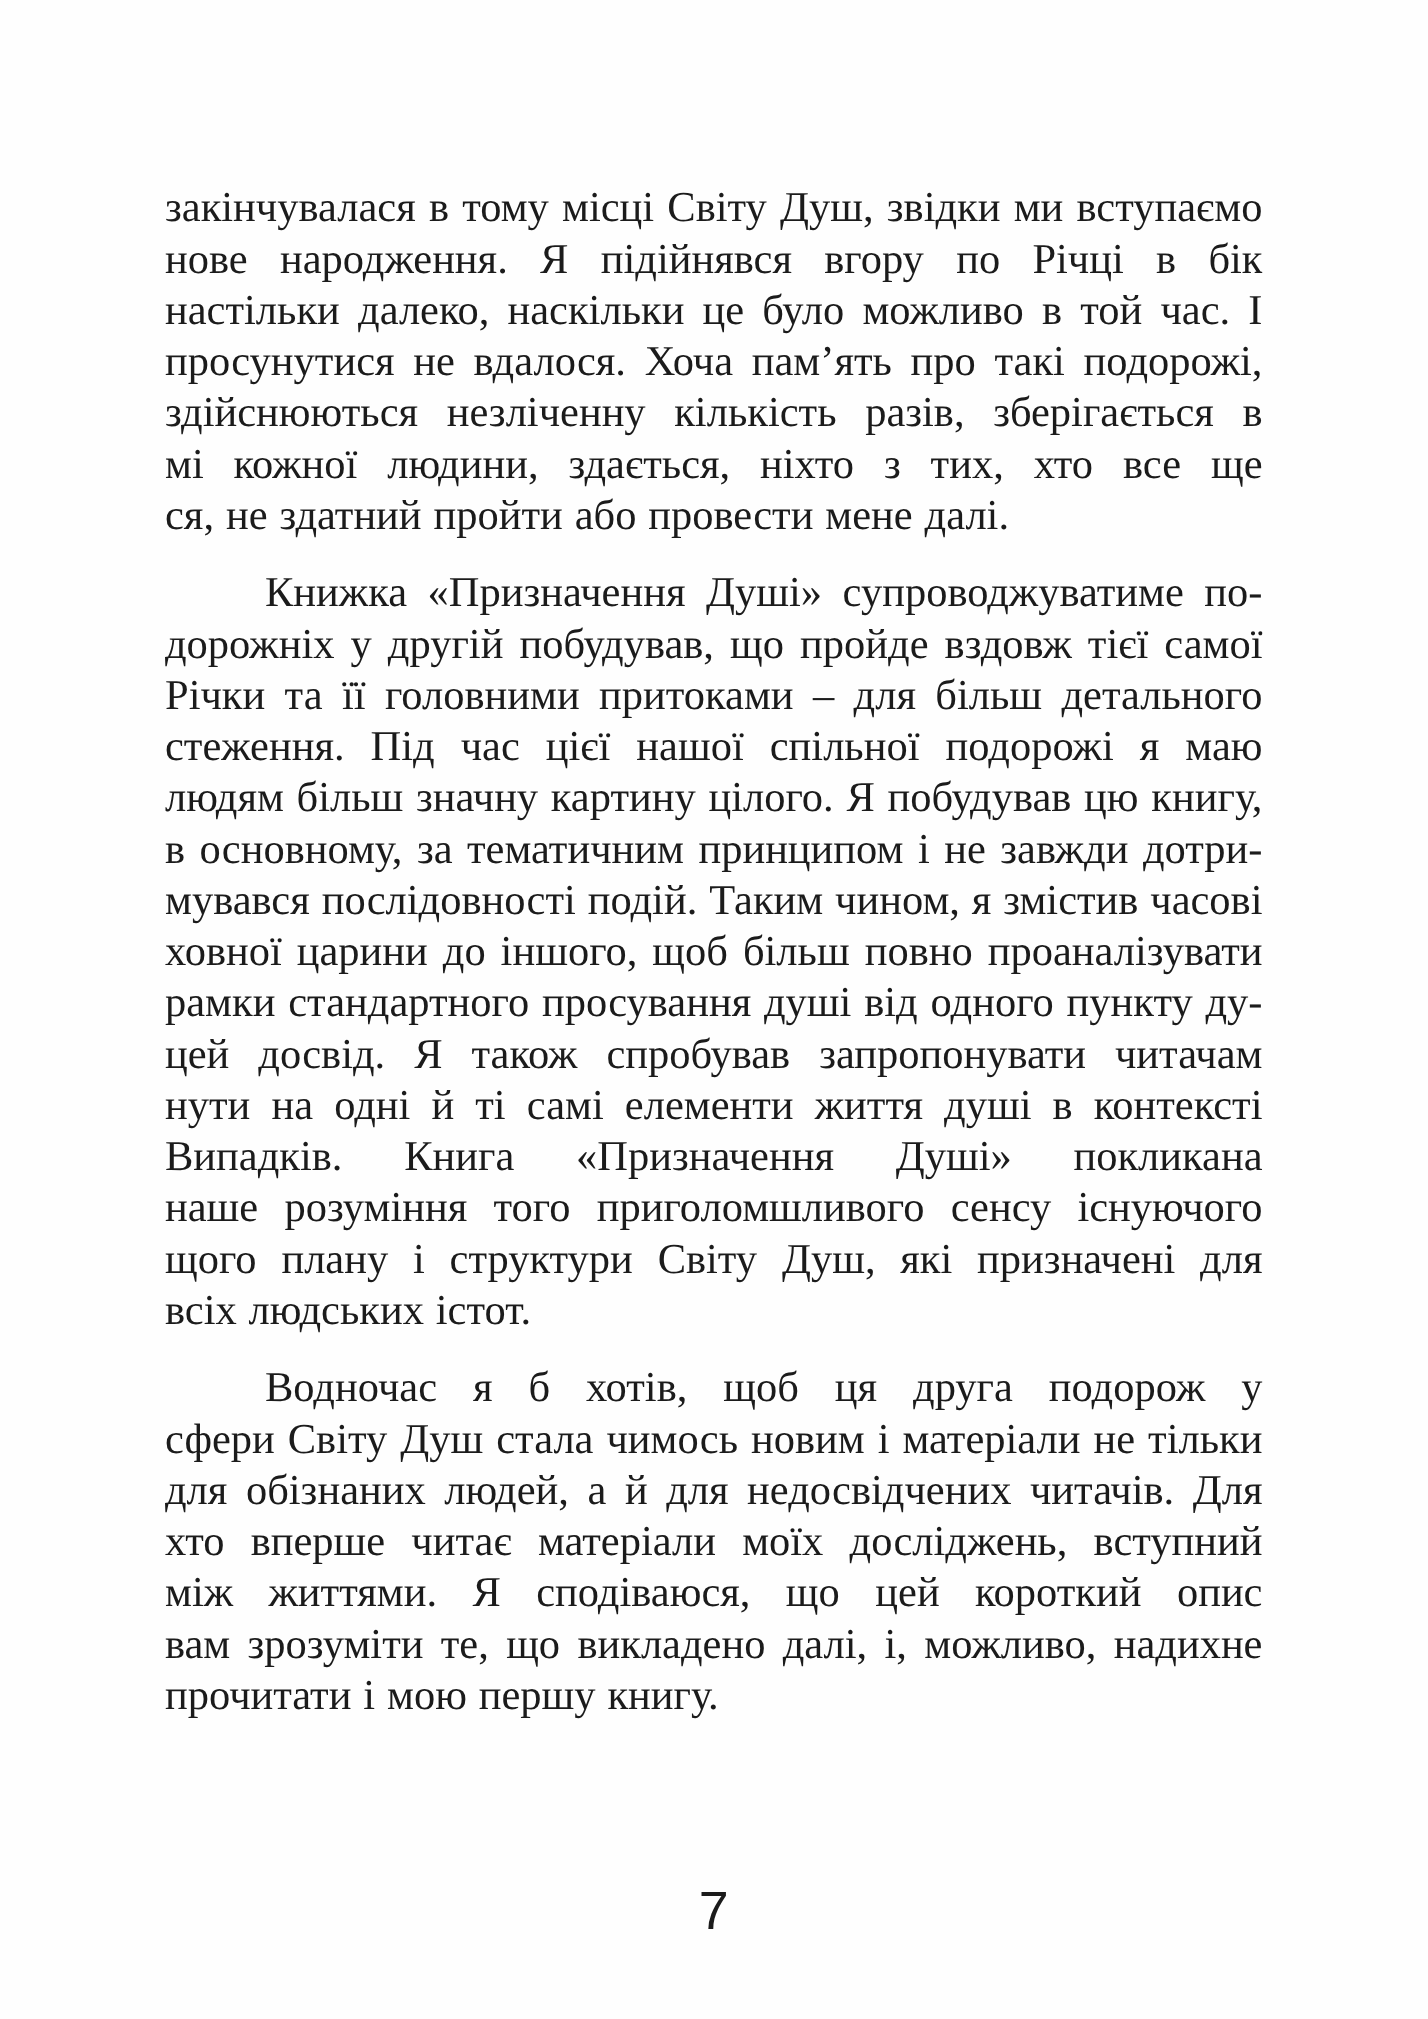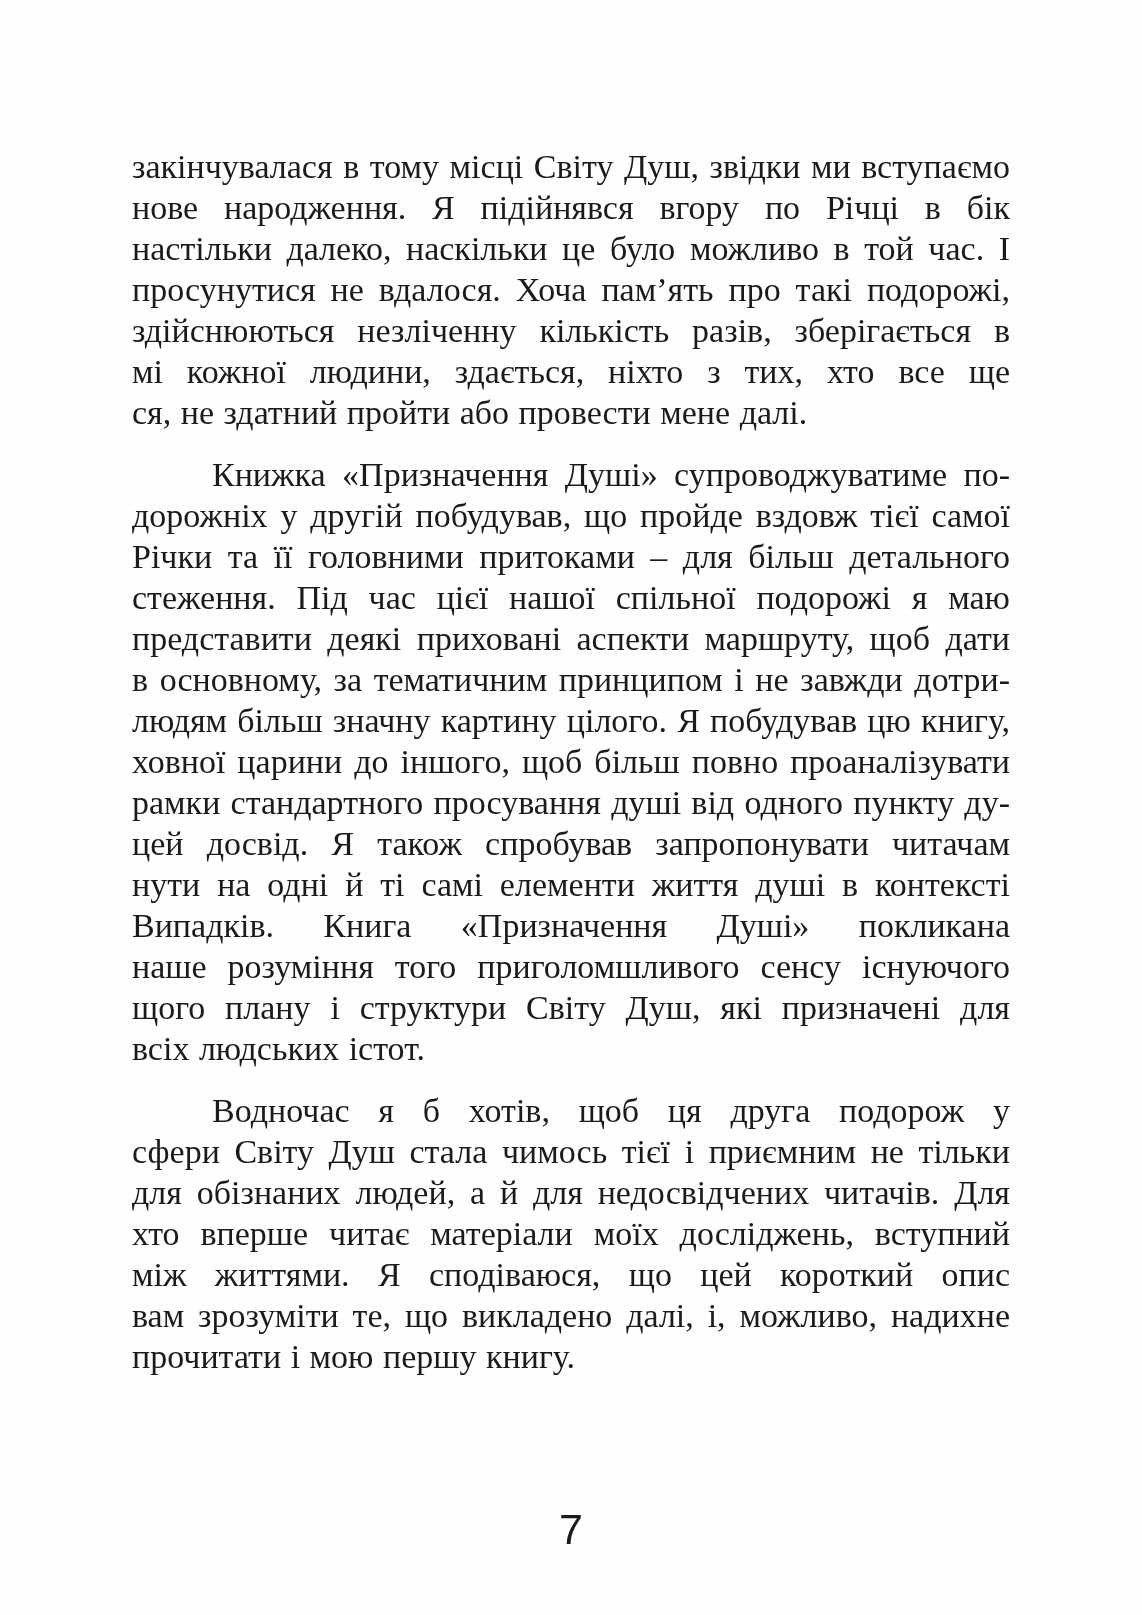--- a/index.html
+++ b/index.html
@@ -62,35 +62,35 @@
         <div class="line">просунутися не вдалося. Хоча пам’ять про такі подорожі, що</div>
         <div class="line">здійснюються незліченну кількість разів, зберігається в розу-</div>
         <div class="line">мі кожної людини, здається, ніхто з тих, хто все ще втілюєть-</div>
         <div class="line last">ся, не здатний пройти або провести мене далі.</div>
       </div>
       <div class="paragraph">
         <div class="line indent">Книжка «Призначення Душі» супроводжуватиме по-</div>
         <div class="line">дорожніх у другій побудував, що пройде вздовж тієї самої</div>
         <div class="line">Річки та її головними притоками – для більш детального об-</div>
         <div class="line">стеження. Під час цієї нашої спільної подорожі я маю намір</div>
-        <div class="line">представити деякі приховані аспекти маршруту, щоб дати</div>
+        <div class="line">людям більш значну картину цілого. Я побудував цю книгу,</div>
         <div class="line">в основному, за тематичним принципом і не завжди дотри-</div>
-        <div class="line">людям більш значну картину цілого. Я побудував цю книгу,</div>
+        <div class="line">мувався послідовності подій. Таким чином, я змістив часові</div>
         <div class="line">ховної царини до іншого, щоб більш повно проаналізувати</div>
         <div class="line">рамки стандартного просування душі від одного пункту ду-</div>
         <div class="line">цей досвід. Я також спробував запропонувати читачам погля-</div>
         <div class="line">нути на одні й ті самі елементи життя душі в контексті різних</div>
         <div class="line">Випадків. Книга «Призначення Душі» покликана розширити</div>
         <div class="line">наше розуміння того приголомшливого сенсу існуючого Ви-</div>
         <div class="line">щого плану і структури Світу Душ, які призначені для блага</div>
         <div class="line last">всіх людських істот.</div>
       </div>
       <div class="paragraph">
         <div class="line indent">Водночас я б хотів, щоб ця друга подорож у дивовижні</div>
-        <div class="line">сфери Світу Душ стала чимось тієї і приємним не тільки</div>
+        <div class="line">сфери Світу Душ стала чимось новим і матеріали не тільки</div>
         <div class="line">для обізнаних людей, а й для недосвідчених читачів. Для тих,</div>
         <div class="line">хто вперше читає матеріали моїх досліджень, вступний розділ</div>
         <div class="line">між життями. Я сподіваюся, що цей короткий опис допоможе</div>
         <div class="line">вам зрозуміти те, що викладено далі, і, можливо, надихне вас</div>
         <div class="line last">прочитати і мою першу книгу.</div>
       </div>
     </main>
   <div class="page-number">7</div>
 </div>
 

